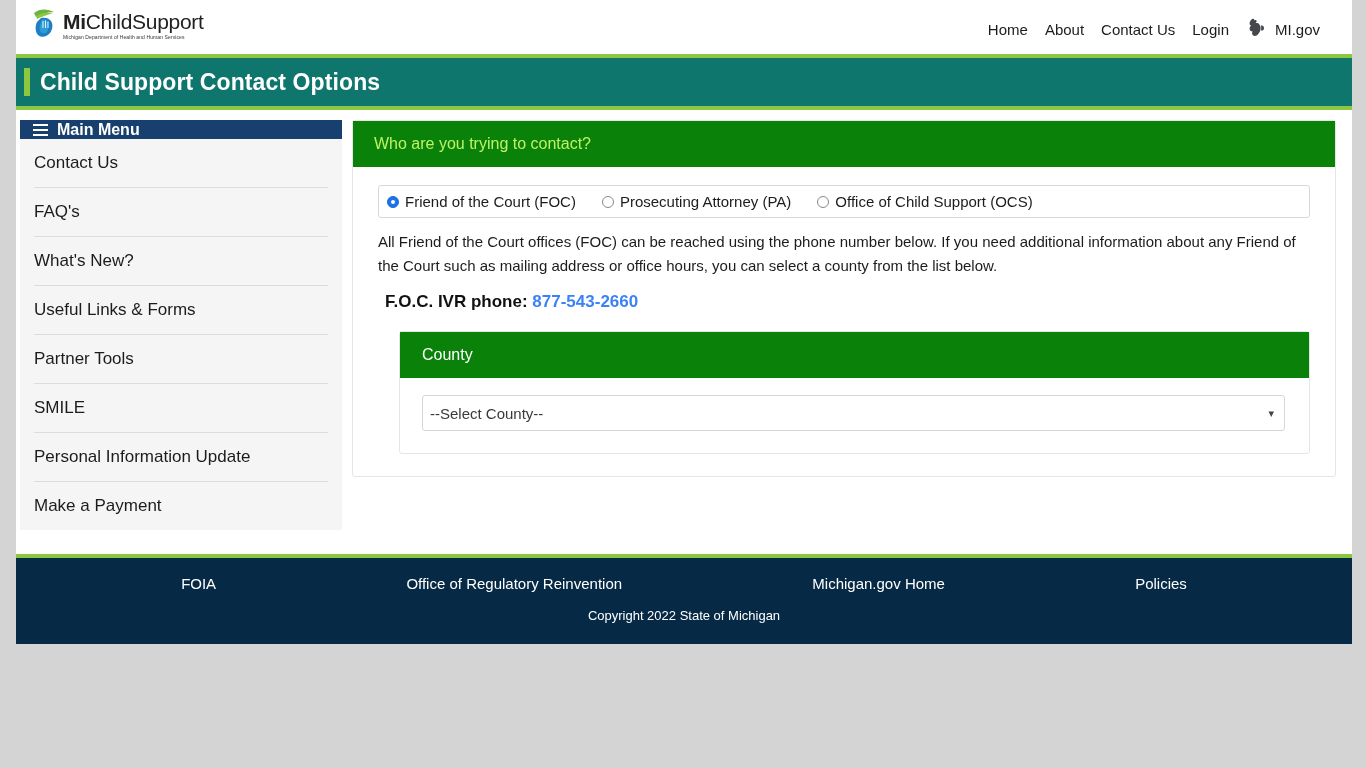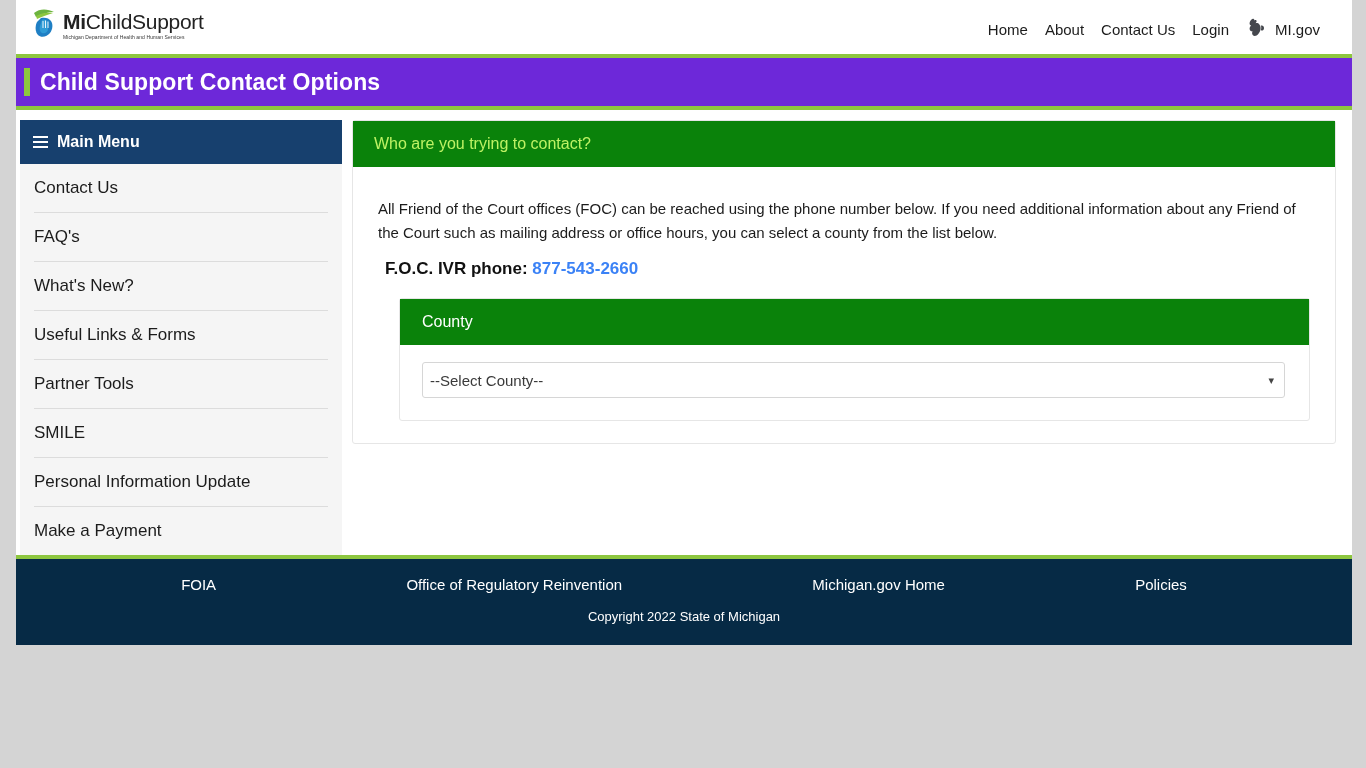--- a/index.html
+++ b/index.html
@@ -73,21 +73,21 @@
   .migov {
     display: flex;
     align-items: center;
     gap: 7px;
   }
 
   
   .banner-outer {
     border-top: 4px solid #8dc63f;
     border-bottom: 4px solid #8dc63f;
-    background: #6d28d9;
+    background: #0f766e;
     height: 48px;
     display: flex;
     align-items: center;
   }
   .banner-accent {
     width: 6px;
     height: 28px;
     background: #8dc63f;
     margin-left: 8px;
     margin-right: 10px;
@@ -114,21 +114,21 @@
     margin-left: 4px;
     margin-top: 10px;
     background: #f5f5f5;
     flex: 0 0 auto;
   }
   .sidebar-header {
     background: #17406e;
     color: #ffffff;
     font-size: 16px;
     font-weight: bold;
-    height: 44px;
+    height: 19px;
     display: flex;
     align-items: center;
     padding-left: 13px;
     gap: 9px;
   }
   .hamburger {
     display: inline-block;
     width: 15px;
   }
   .hamburger span {
@@ -357,20 +357,34 @@
         <div class="menu-item">Personal Information Update</div>
         <div class="menu-item">Make a Payment</div>
       </div>
     </div>
 
     <div class="main">
       <div class="panel-header">Who are you trying to contact?</div>
 
       <div class="panel-body">
 
+        <div class="radio-box">
+          <label class="radio-opt">
+            <span class="radio-dot on"></span>
+            <span>Friend of the Court (FOC)</span>
+          </label>
+          <label class="radio-opt">
+            <span class="radio-dot"></span>
+            <span>Prosecuting Attorney (PA)</span>
+          </label>
+          <label class="radio-opt">
+            <span class="radio-dot"></span>
+            <span>Office of Child Support (OCS)</span>
+          </label>
+        </div>
 
         <p class="desc">All Friend of the Court offices (FOC) can be reached using the phone number below. If you need additional information about any Friend of the Court such as mailing address or office hours, you can select a county from the list below.</p>
 
         <div class="ivr-line">
           <span>F.O.C. IVR phone:</span>
           <a href="#">877-543-2660</a>
         </div>
 
         <div class="county-panel">
           <div class="county-header">County</div>

